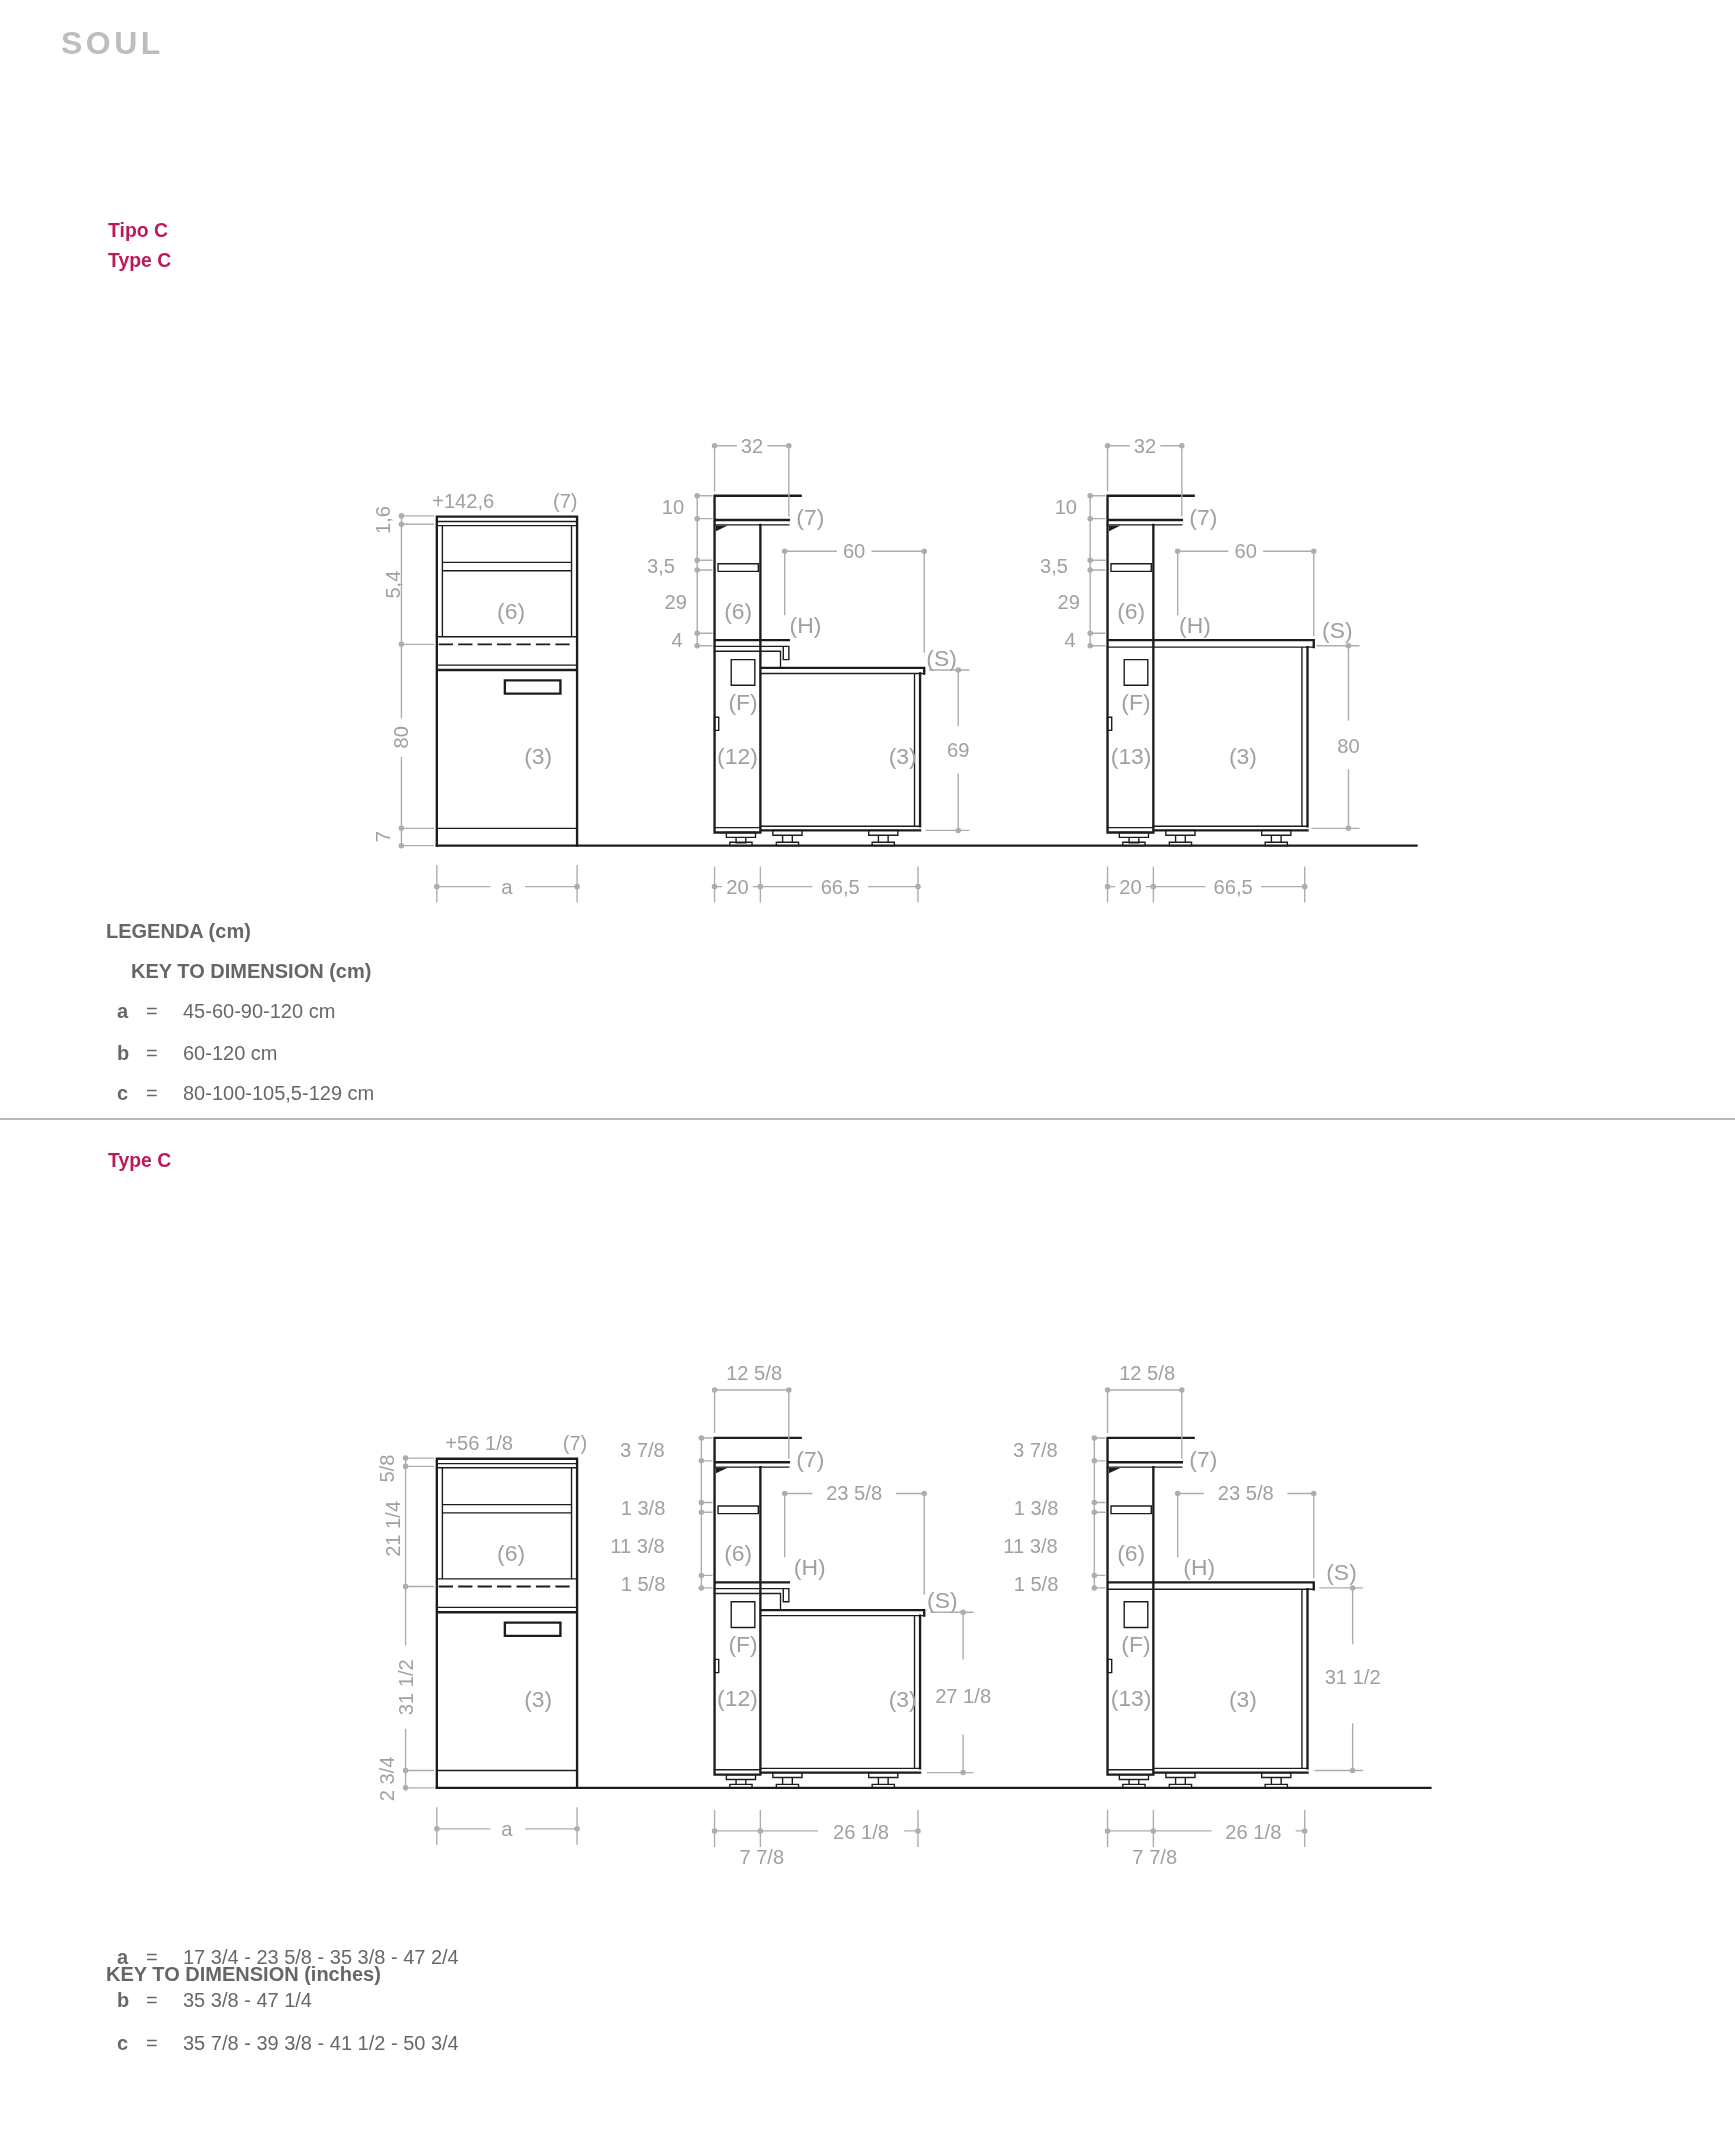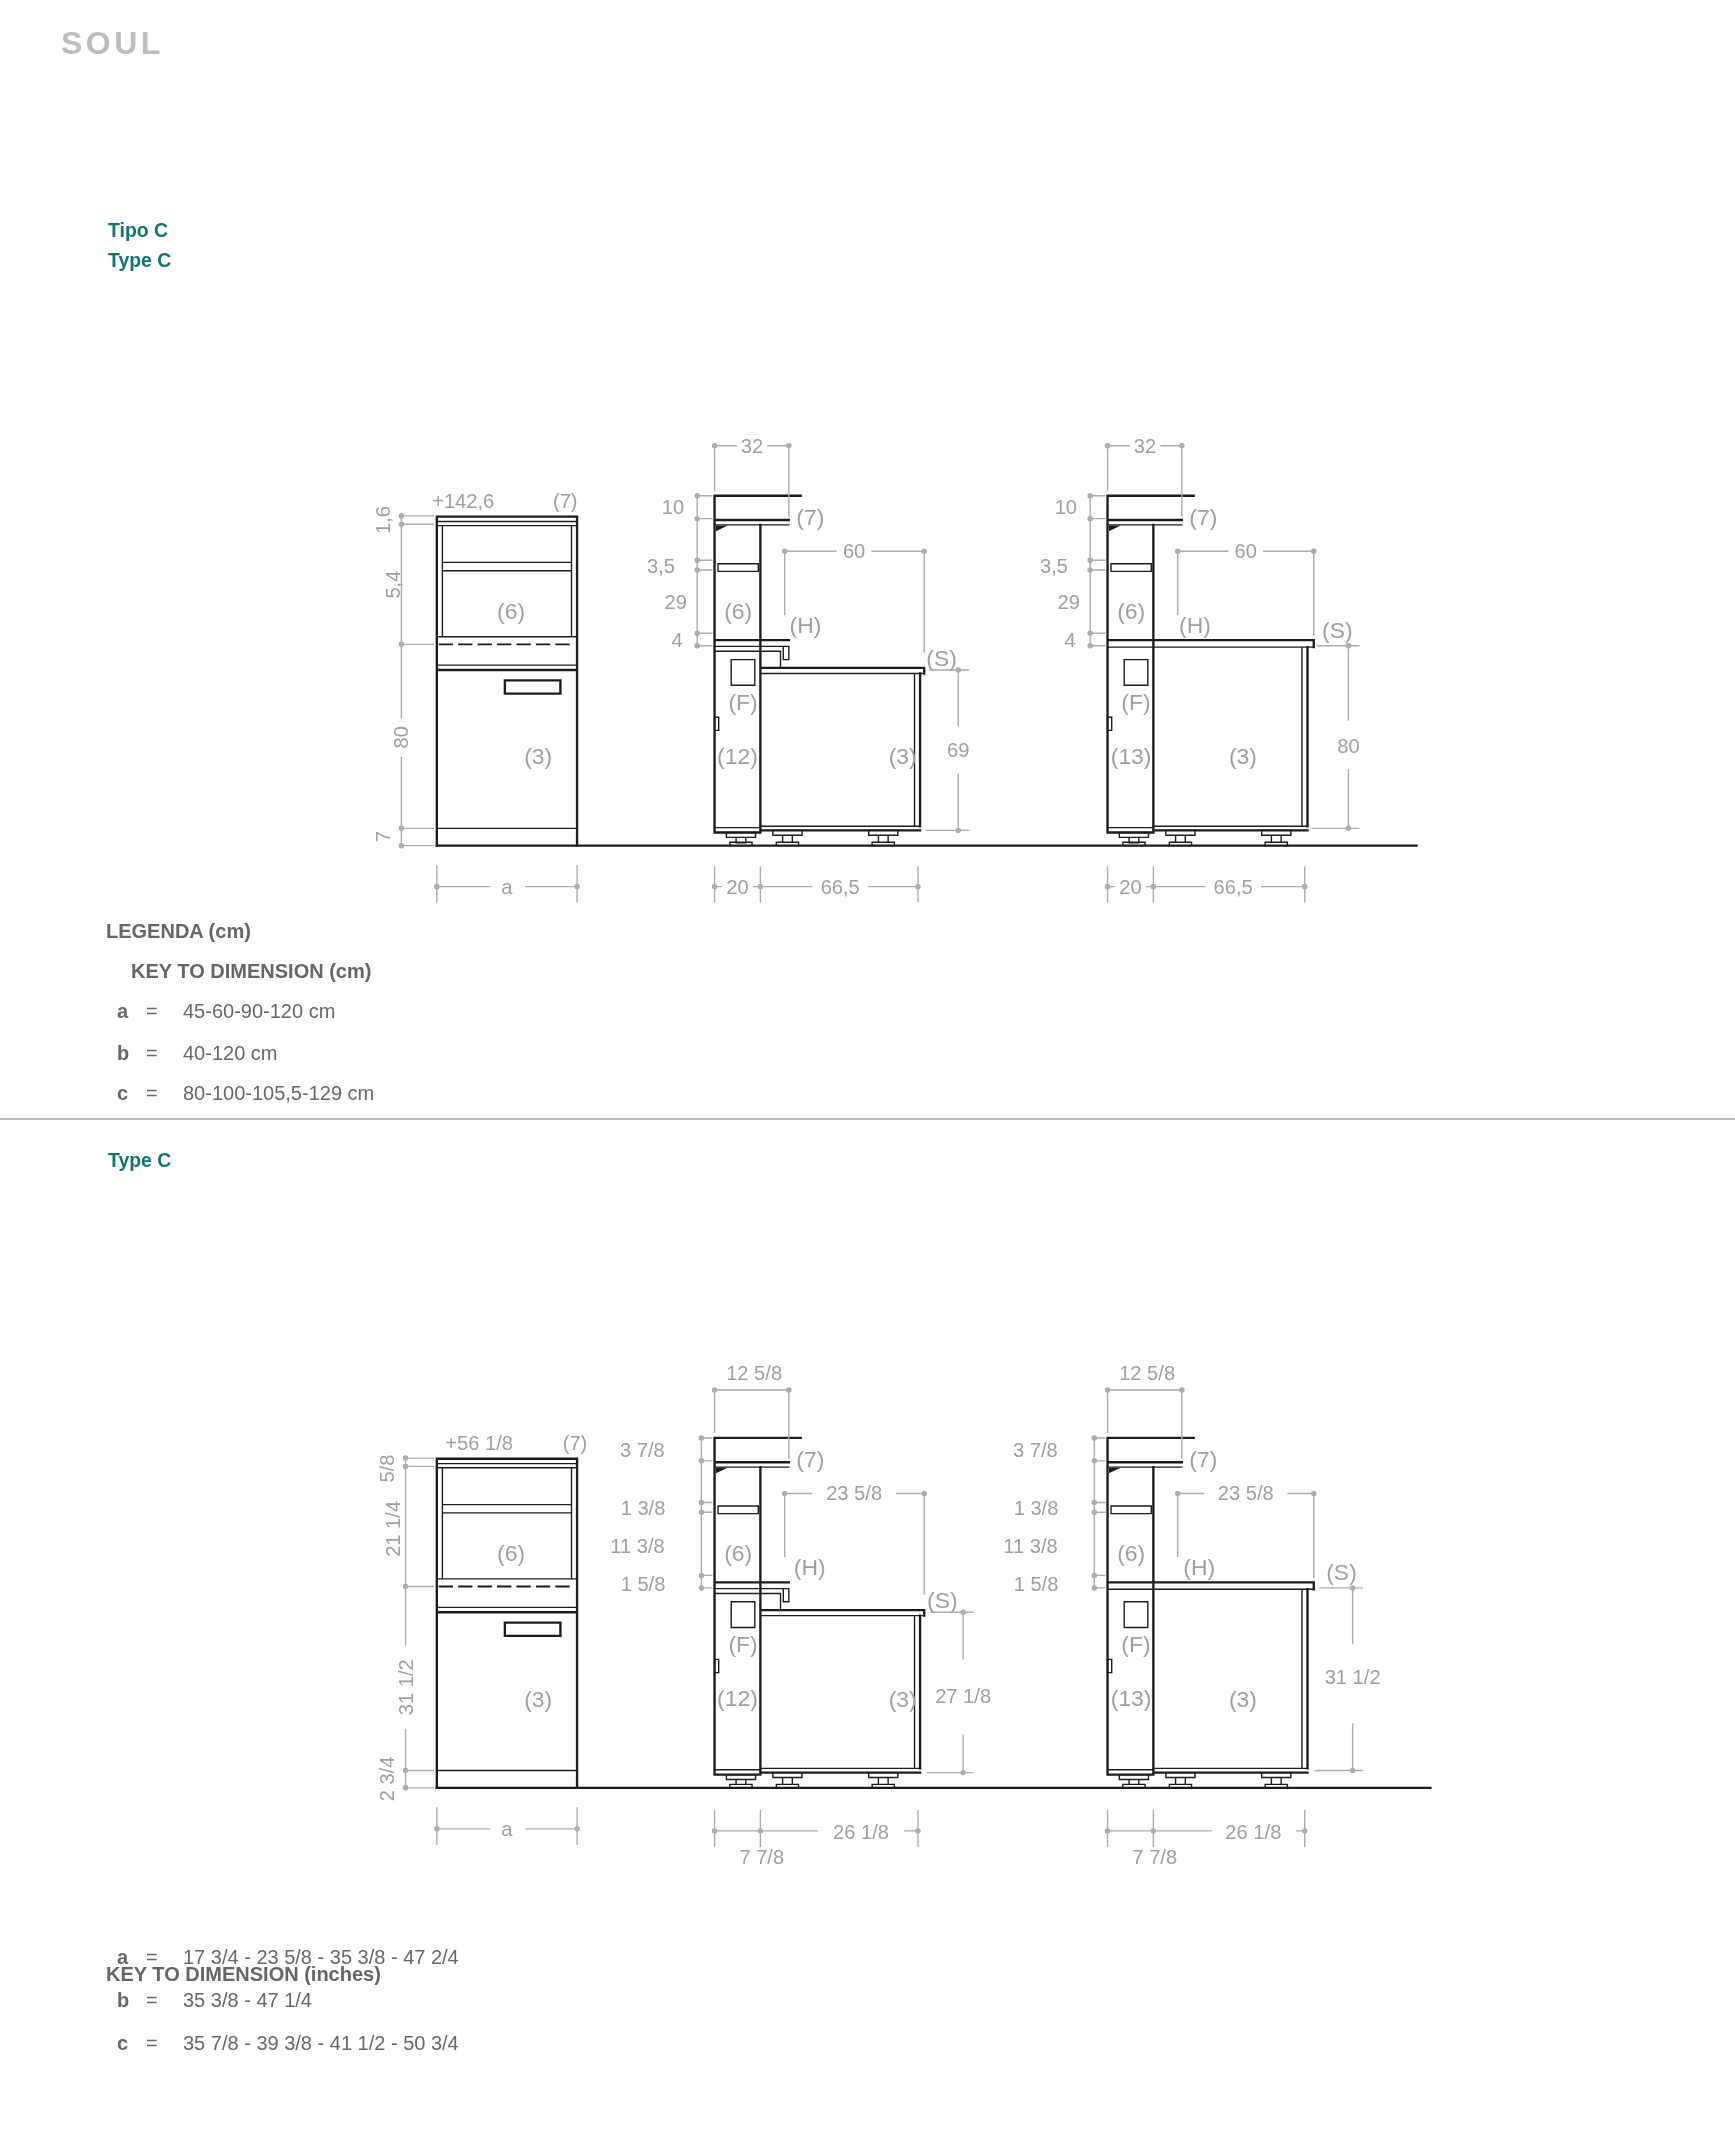--- a/index.html
+++ b/index.html
@@ -1,19 +1,19 @@
 <!DOCTYPE html>
 <html style="font-size:11px"><head>
 <meta charset="utf-8">
 <style>
   html,body{margin:0;padding:0;background:#ffffff;}
   body{width:1736px;height:2151px;position:relative;font-family:"Liberation Sans",sans-serif;}
   .abs{position:absolute;}
   .brand{left:61px;top:25px;font-size:32px;font-weight:700;letter-spacing:3.5px;color:#bdbdbd;text-align:center;}
-  .sec{font-size:19.4px;font-weight:700;color:#0f766e;line-height:1;}
+  .sec{font-size:19.4px;font-weight:700;color:#be185d;line-height:1;}
   .divider{left:0;top:1118px;width:1736px;height:2.1px;background:#b9b9b9;}
   .leg-title{font-size:20px;font-weight:700;color:#666;line-height:1;}
   .leg-row{font-size:20px;color:#686868;line-height:1;display:flex;}
   .leg-row .k{font-weight:700;width:29px;}
   .leg-row .e{width:37px;}
   svg{position:absolute;left:0;top:0;}
   .k3{stroke:#1c1c1c;stroke-width:3.4;fill:none;stroke-linecap:square;}
   .k2{stroke:#1c1c1c;stroke-width:2;fill:none;stroke-linecap:square;}
   .kf{fill:#1c1c1c;stroke:none;}
   .dash{stroke-dasharray:18 10;stroke-width:2.6;}
@@ -169,21 +169,21 @@
 <div class="abs leg-title" style="left:106px;top:921px;text-align:center;">LEGENDA (cm)</div>
 <div class="abs leg-title" style="left:106px;top:961px;margin-left:25px;">KEY TO DIMENSION (cm)</div>
 <div class="abs leg-row" style="left:117px;top:1001px;">
   <span class="k">a</span>
     <span class="e">=</span>
     <span>45-60-90-120 cm</span>
 </div>
 <div class="abs leg-row" style="left:117px;top:1043px;">
   <span class="k">b</span>
     <span class="e">=</span>
-    <span>40-120 cm</span>
+    <span>60-120 cm</span>
 </div>
 <div class="abs leg-row" style="left:117px;top:1083px;">
   <span class="k">c</span>
     <span class="e">=</span>
     <span>80-100-105,5-129 cm</span>
 </div>
 
 <div class="abs divider"></div>
 <div class="abs sec" style="left:108px;top:1151px;">Type C</div>
 

